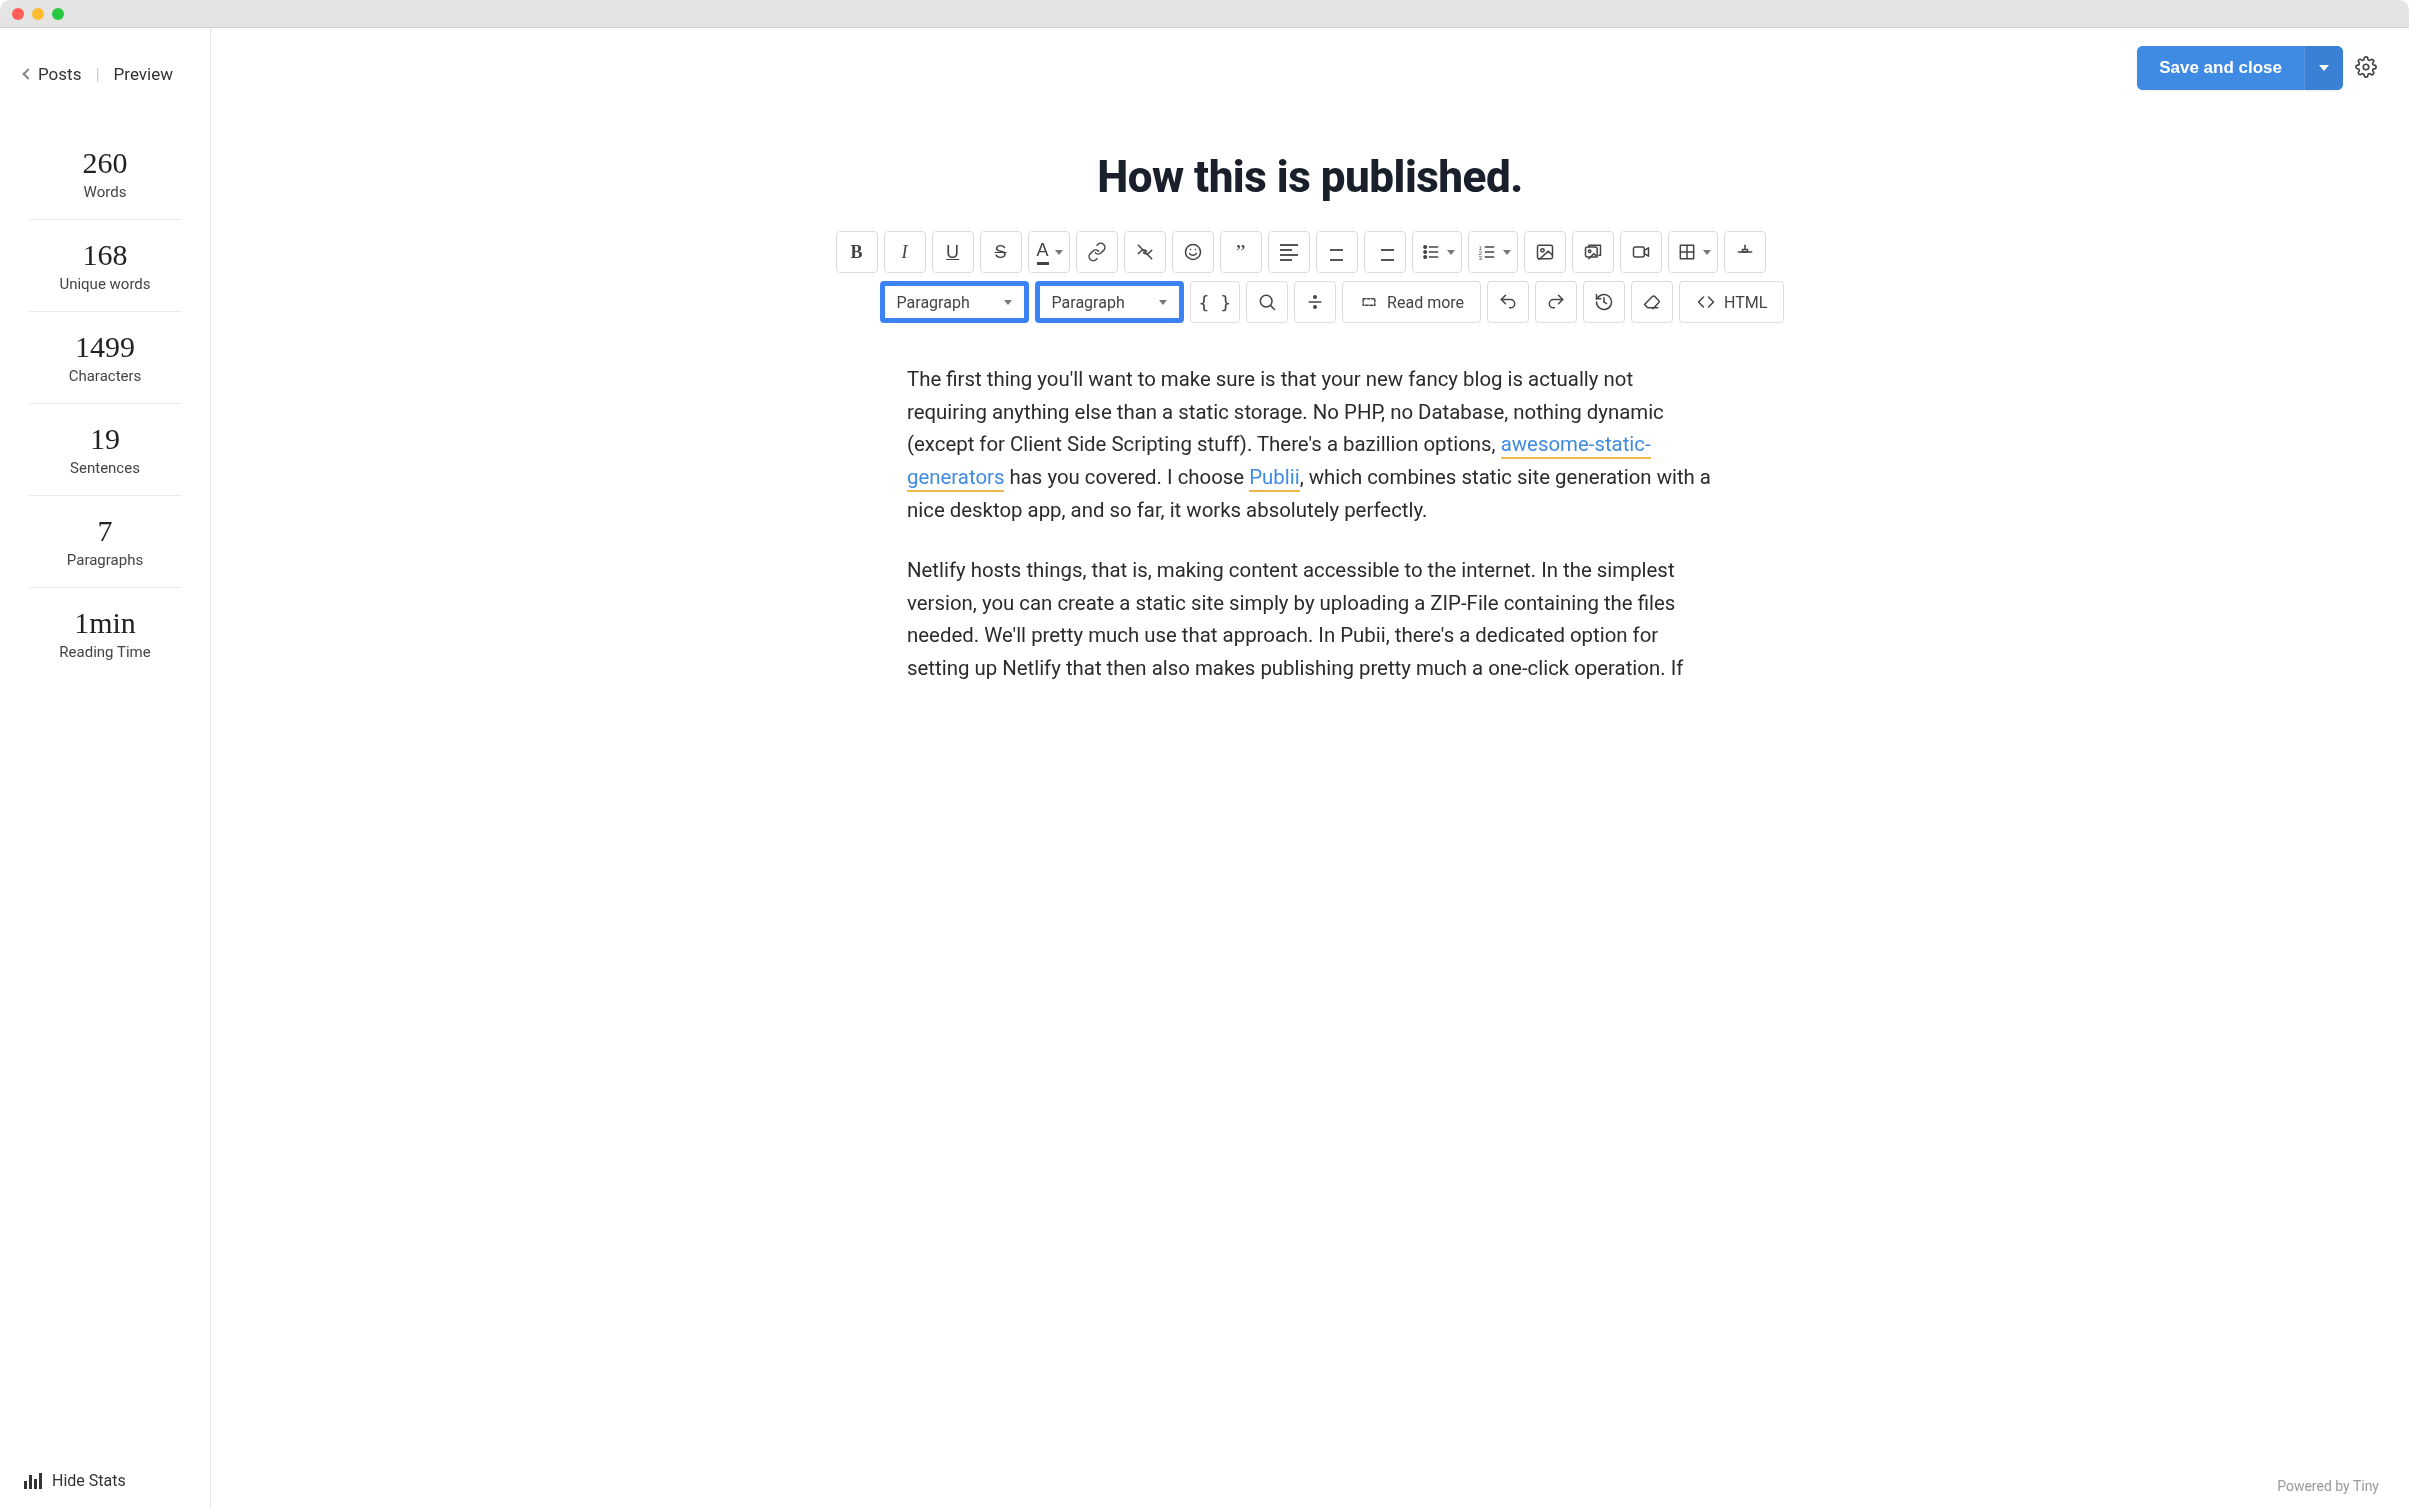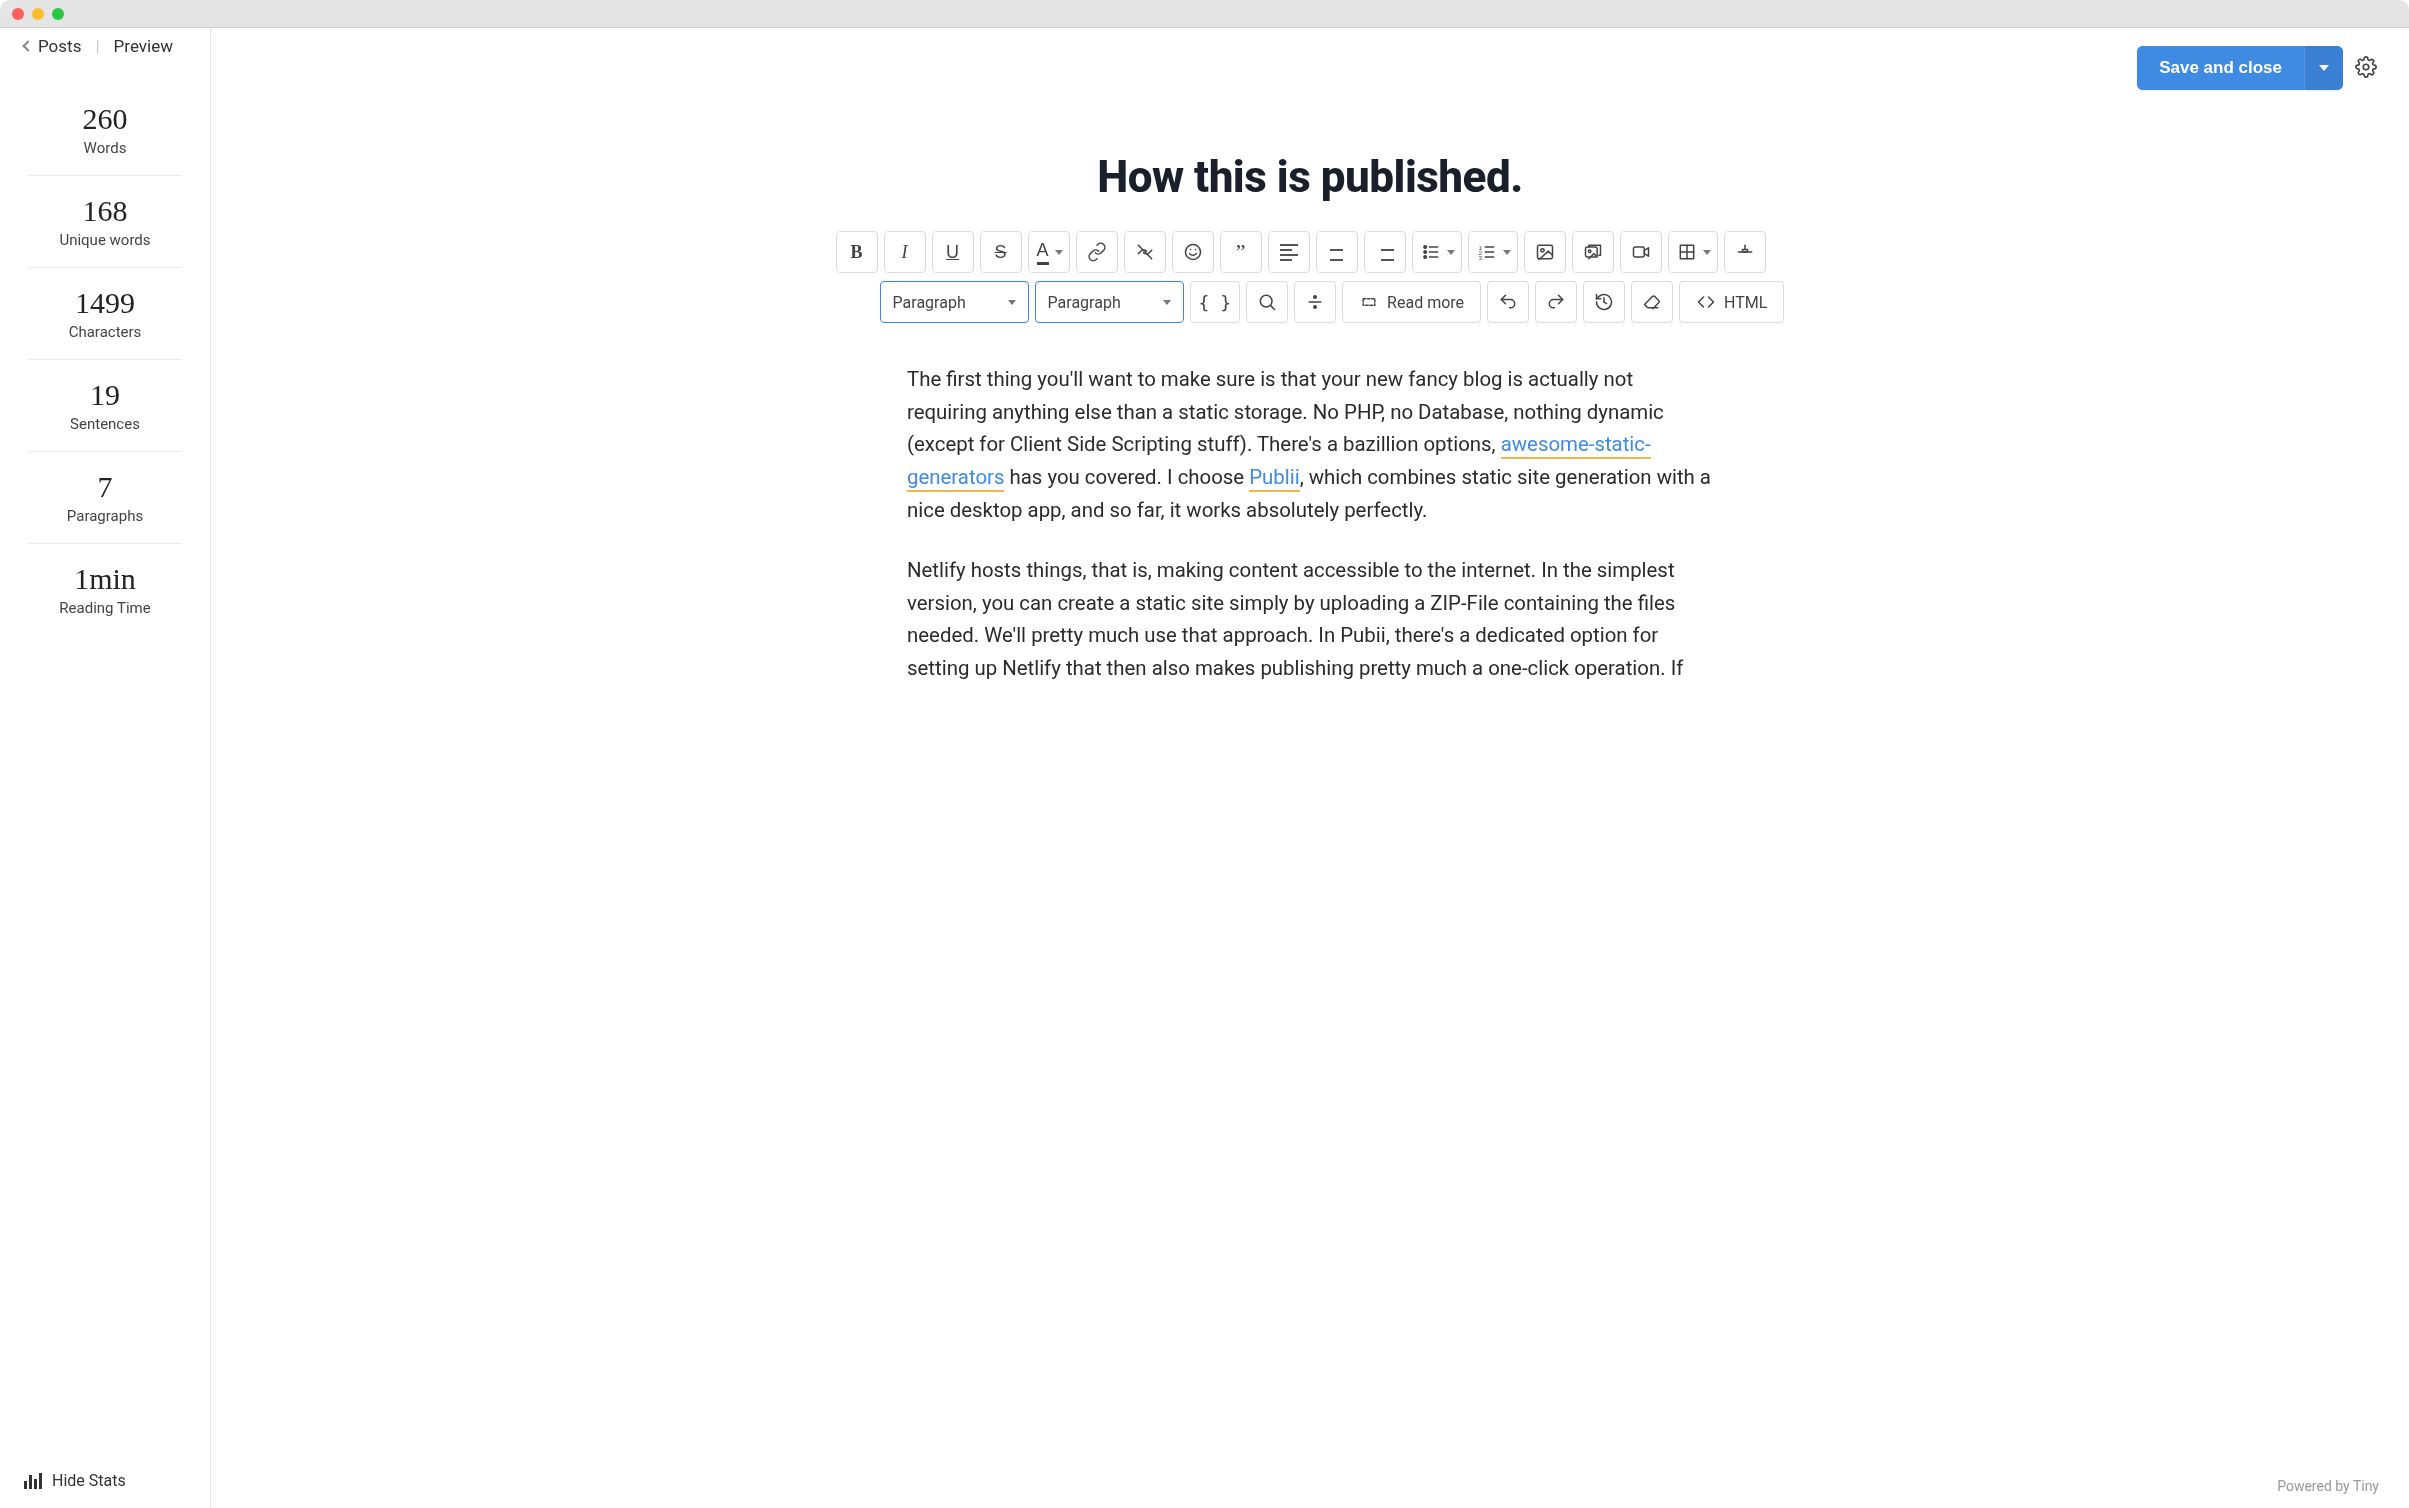--- a/index.html
+++ b/index.html
@@ -33,21 +33,22 @@
     display: flex;
     height: calc(100% - 28px);
   }
 
   
   .sidebar {
     width: 211px;
     border-right: 1px solid #e4e4e4;
     display: flex;
     flex-direction: column;
-    padding: 8px 0 0 0;
+    padding: 36px 0 0 0;
+    gap: 16px;
   }
   .side-top {
     display: flex;
     align-items: center;
     gap: 14px;
     padding: 0 24px 28px 24px;
     font-size: 17px;
     color: #333;
   }
   .side-top .divider {
@@ -194,21 +195,21 @@
     justify-content: center;
     cursor: pointer;
     color: #444;
     font-size: 18px;
     padding: 0 8px;
   }
   .tb-btn.with-drop { padding-right: 6px; gap:6px; }
   .tb-select {
     height: 42px;
     min-width: 149px;
-    border: 1px solid #3b82f6;
+    border: 5px solid #3b82f6;
     border-radius: 4px;
     background: #fff;
     display: flex;
     align-items: center;
     justify-content: space-between;
     padding: 0 12px;
     cursor: pointer;
     font-size: 16px;
     color: #444;
     gap: 18px;

